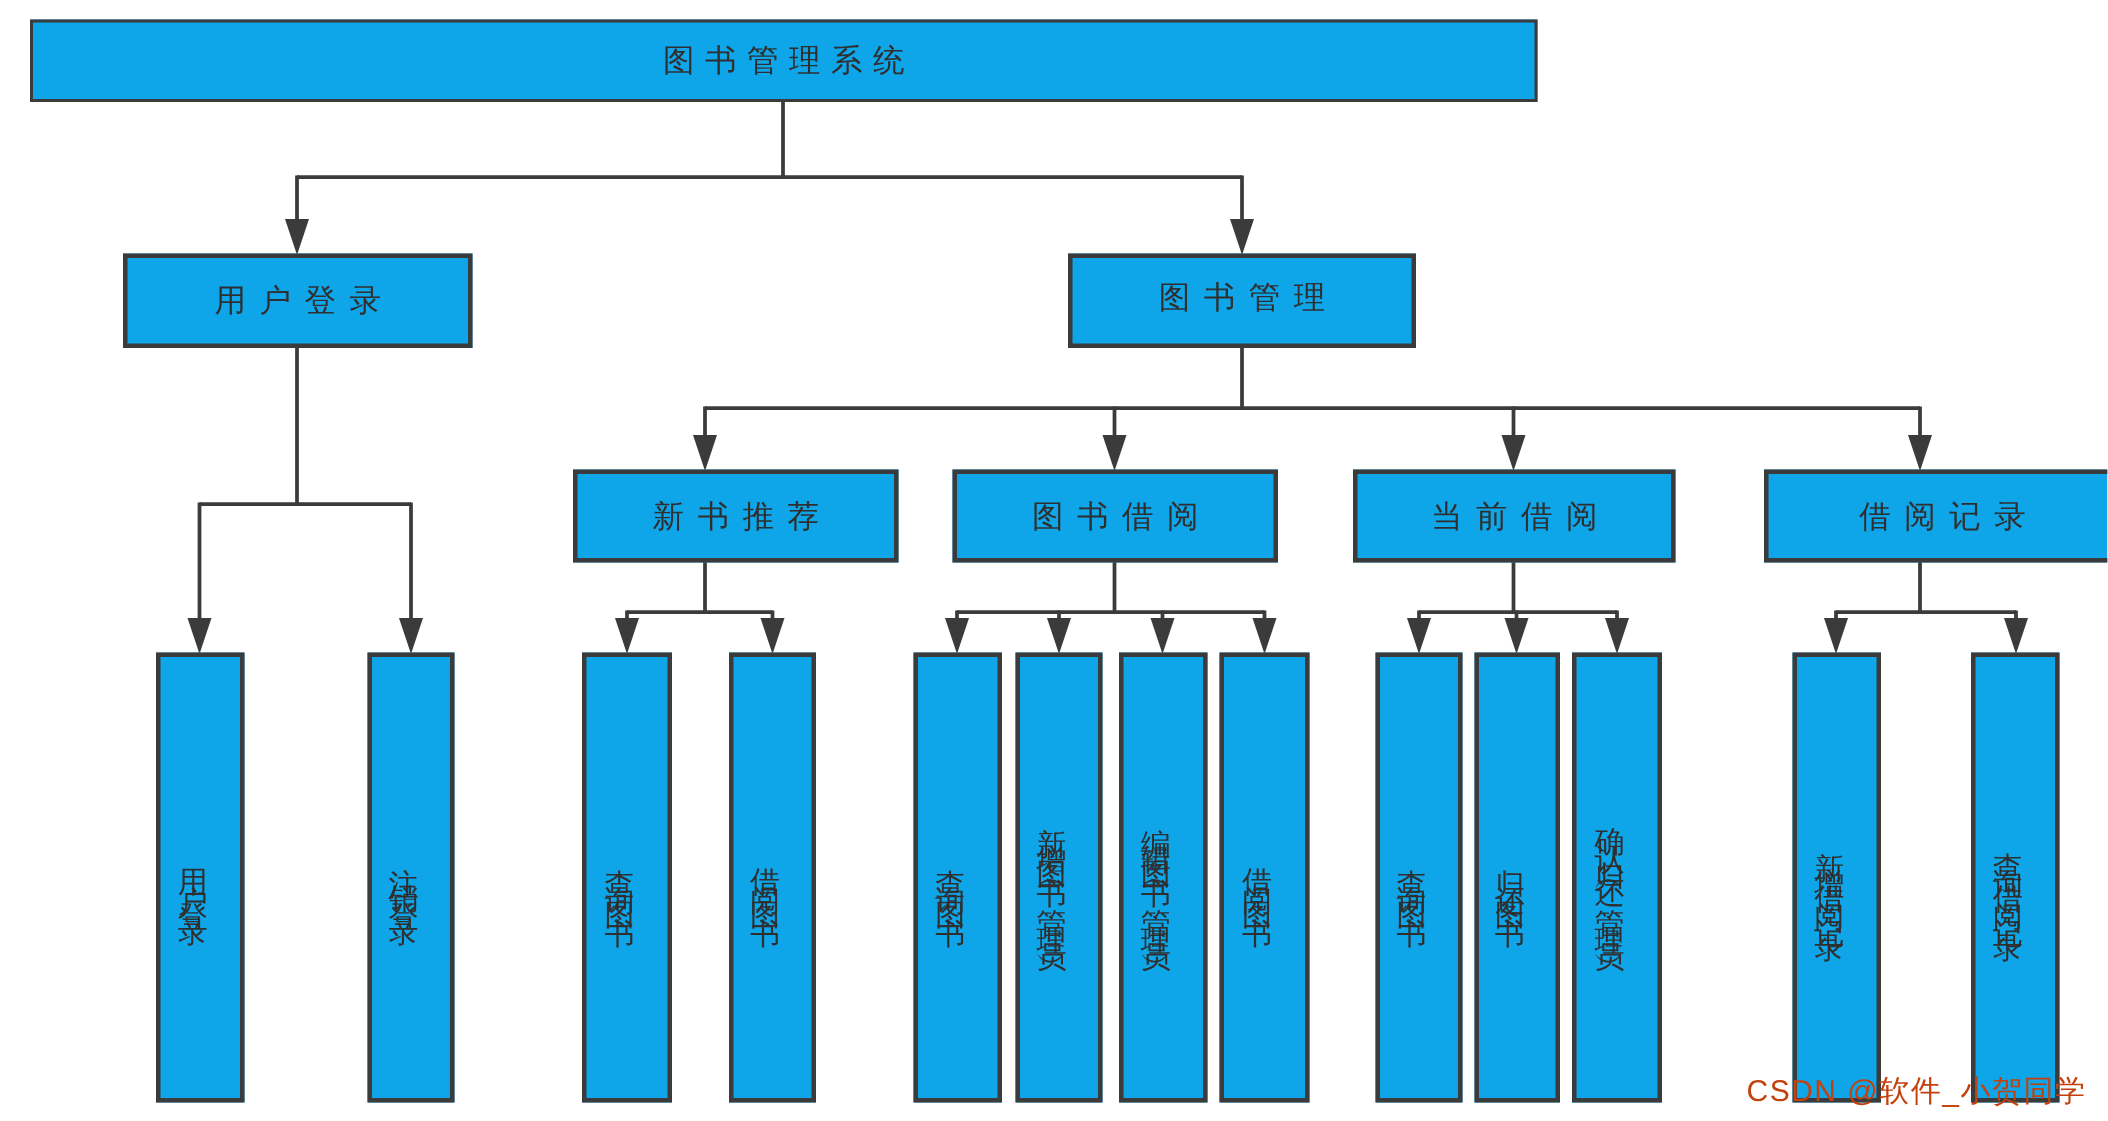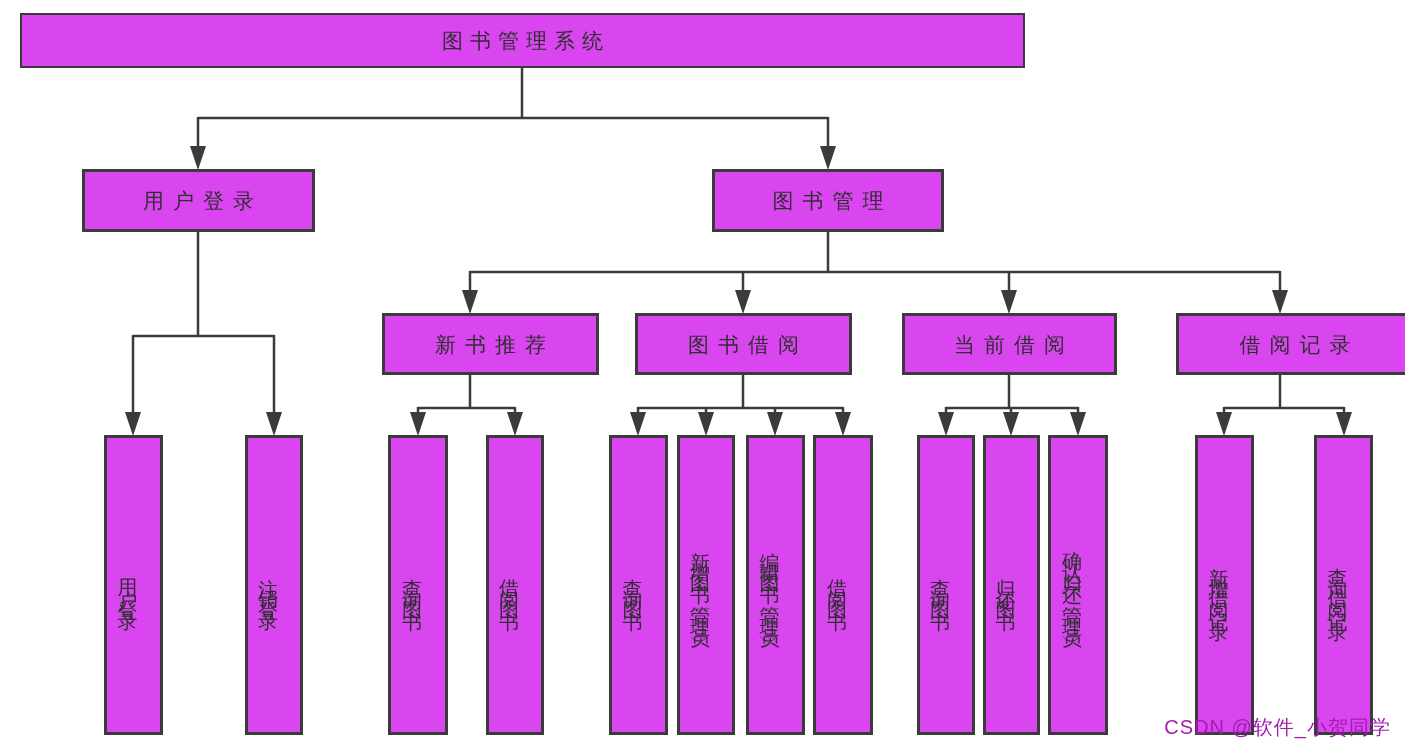--- a/index.html
+++ b/index.html
@@ -6,21 +6,21 @@
   .canvas {
     position:relative;
     width:1405px; height:747px;
     background:#ffffff;
     font-family:"Liberation Sans", sans-serif;
     overflow:hidden;
   }
   svg.wires { position:absolute; left:0; top:0; width:1405px; height:747px; }
   .node {
     position:absolute;
-    background:#d946ef;
+    background:#0ea5e9;
     border:3px solid #3b3b3b;
     box-sizing:border-box;
     display:flex; align-items:center; justify-content:center;
     color:#2f2f2f;
   }
   .node .htext {
     font-size:21px;
     letter-spacing:9px;
     text-indent:9px;
     white-space:nowrap;
@@ -35,21 +35,21 @@
     line-height:1;
     letter-spacing:11px;
     padding-block-start:11px;
     color:#2f2f2f;
   }
   .watermark {
     position:absolute;
     right:14px; bottom:6px;
     font-size:20px;
     letter-spacing:1px;
-    color:#a21caf;
+    color:#c2410c;
     z-index:5;
     white-space:nowrap;
   }
 </style>
 </head>
 <body>
 
 <div class="canvas">
 
   <svg class="wires" viewBox="0 0 1405 747" aria-hidden="true">
@@ -118,21 +118,21 @@
     </g>
   </svg>
 
   <div class="node root" style="left:20px; top:13px; width:1005px; height:55px;">
     <span class="htext">图书管理系统</span>
   </div>
 
   <div class="node" style="left:82px; top:169px; width:233px; height:63px;">
     <span class="htext">用户登录</span>
   </div>
-  <div class="node" style="left:712px; top:169px; width:232px; height:63px;">
+  <div class="node" style="left:712px; top:169px; width:232px; height:63px;font-family:Liberation Mono, monospace;">
     <span class="htext">图书管理</span>
   </div>
 
   <div class="node" style="left:362px; top:313px; width:217px; height:62px;margin-left:20px;">
     <span class="htext">新书推荐</span>
   </div>
   <div class="node" style="left:902px; top:313px; width:215px; height:62px;">
     <span class="htext">当前借阅</span>
   </div>
   <div class="node" style="left:635px; top:313px; width:217px; height:62px;">

